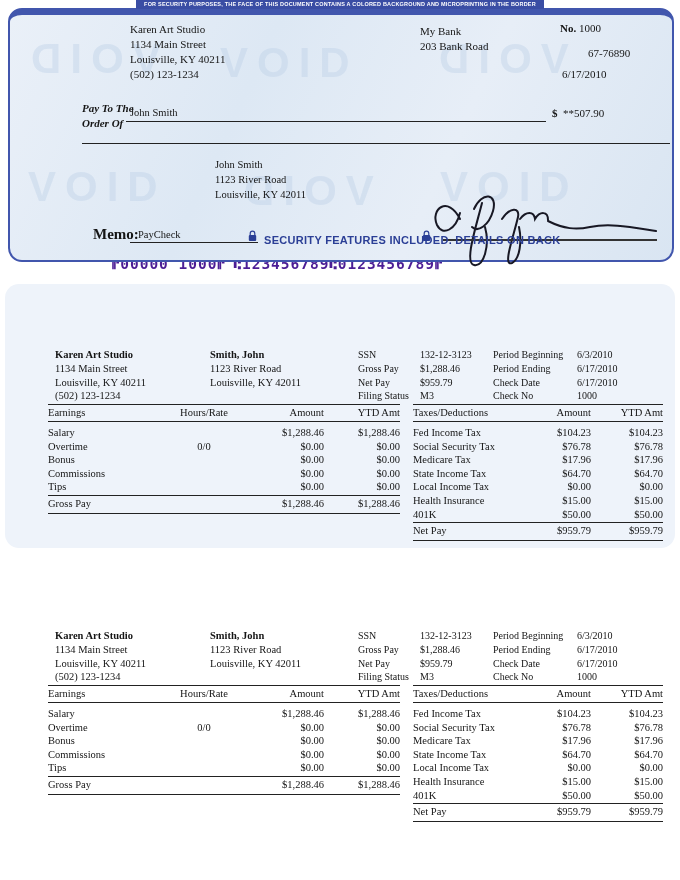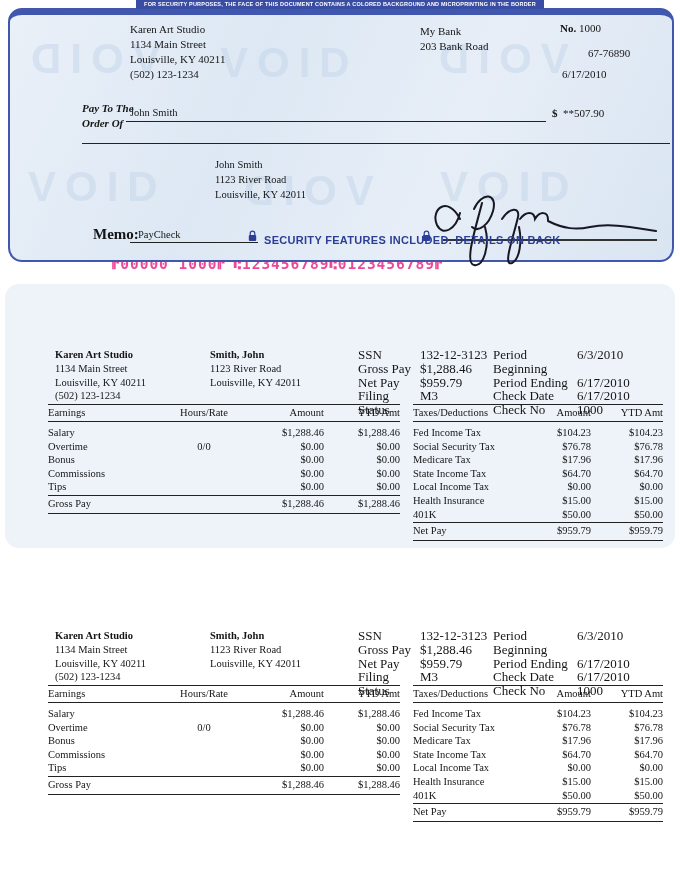--- a/index.html
+++ b/index.html
@@ -24,34 +24,34 @@
   .line{position:absolute;background:#222;height:1px;}
   #no-block{font-size:11.5px;}
   #fraction{font-size:6.5px;}
   #paytolabel{font-size:10px;line-height:10.5px;font-weight:bold;}
   #security-note{font-family:"Liberation Sans",sans-serif;font-size:5.5px;font-weight:bold;
                  color:#2b3f96;letter-spacing:.3px;}
   .lock{position:absolute;width:9px;height:12px;}
 
   
   #micr{position:absolute;left:112px;top:256px;font-family:"DejaVu Sans Mono","DejaVu Sans",monospace;
-        font-size:14.5px;font-weight:bold;letter-spacing:1px;color:#ec4899;white-space:nowrap;}
+        font-size:14.5px;font-weight:bold;letter-spacing:1px;color:#4c1d95;white-space:nowrap;}
   #micr .sym{font-size:12px;}
   #micr .gap{display:inline-block;width:8px;}
 
   
   #stub-tint{position:absolute;left:5px;top:284px;width:670px;height:264px;border-radius:14px;
              background:#eef3fa;}
 
   .stub{position:absolute;left:0;width:680px;height:215px;}
   #stub1{top:344px;}
   #stub2{top:625px;}
   .addr{position:absolute;top:4px;font-size:10.5px;line-height:13.8px;white-space:nowrap;}
   .addr .name{font-weight:bold;}
-  .mini{position:absolute;top:4px;font-size:13px;line-height:13.8px;}
+  .mini{position:absolute;top:4px;font-size:10px;line-height:13.8px;}
   .mini .trow{display:grid;}
   .mini.summary .trow{grid-template-columns:62px 112px;}
   .mini.period .trow{grid-template-columns:84px 112px;}
 
   .tbl{position:absolute;top:60px;font-size:10.5px;}
   .tbl .thead{display:grid;border-top:1px solid #222;border-bottom:1px solid #222;padding:2px 0 3px;}
   .tbl .tbody{padding-top:4px;}
   .tbl .trow{display:grid;line-height:13.6px;}
   .tbl .trow.total{border-top:1px solid #222;border-bottom:1px solid #222;padding:1px 0 2px;margin-top:1px;}
   .etbl{left:48px;width:352px;}

